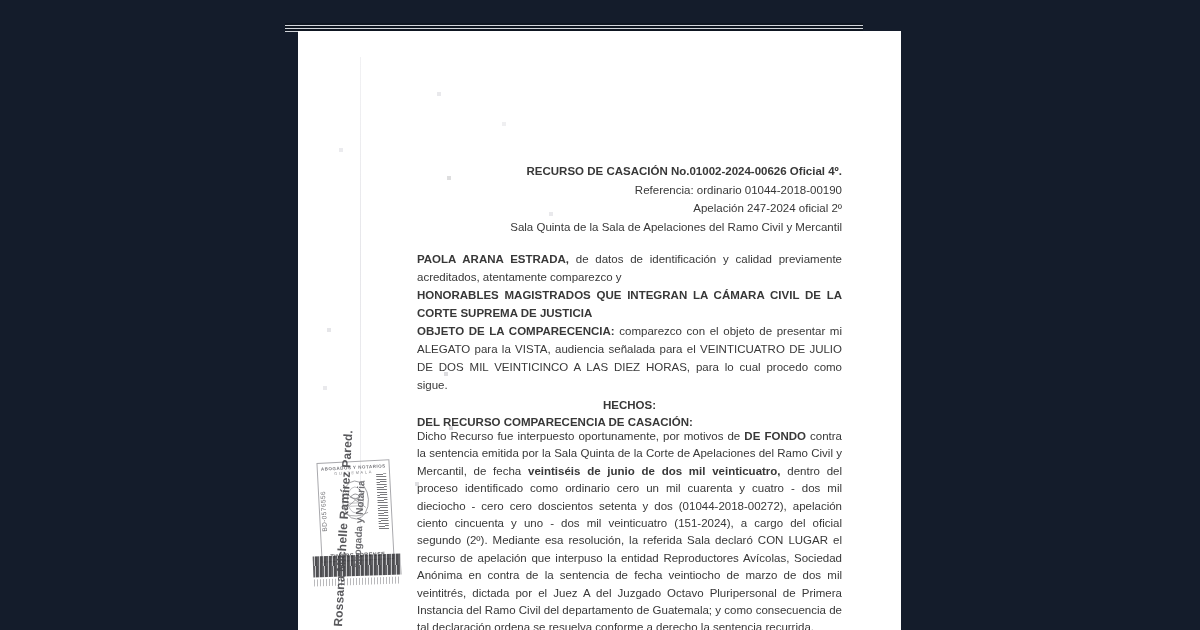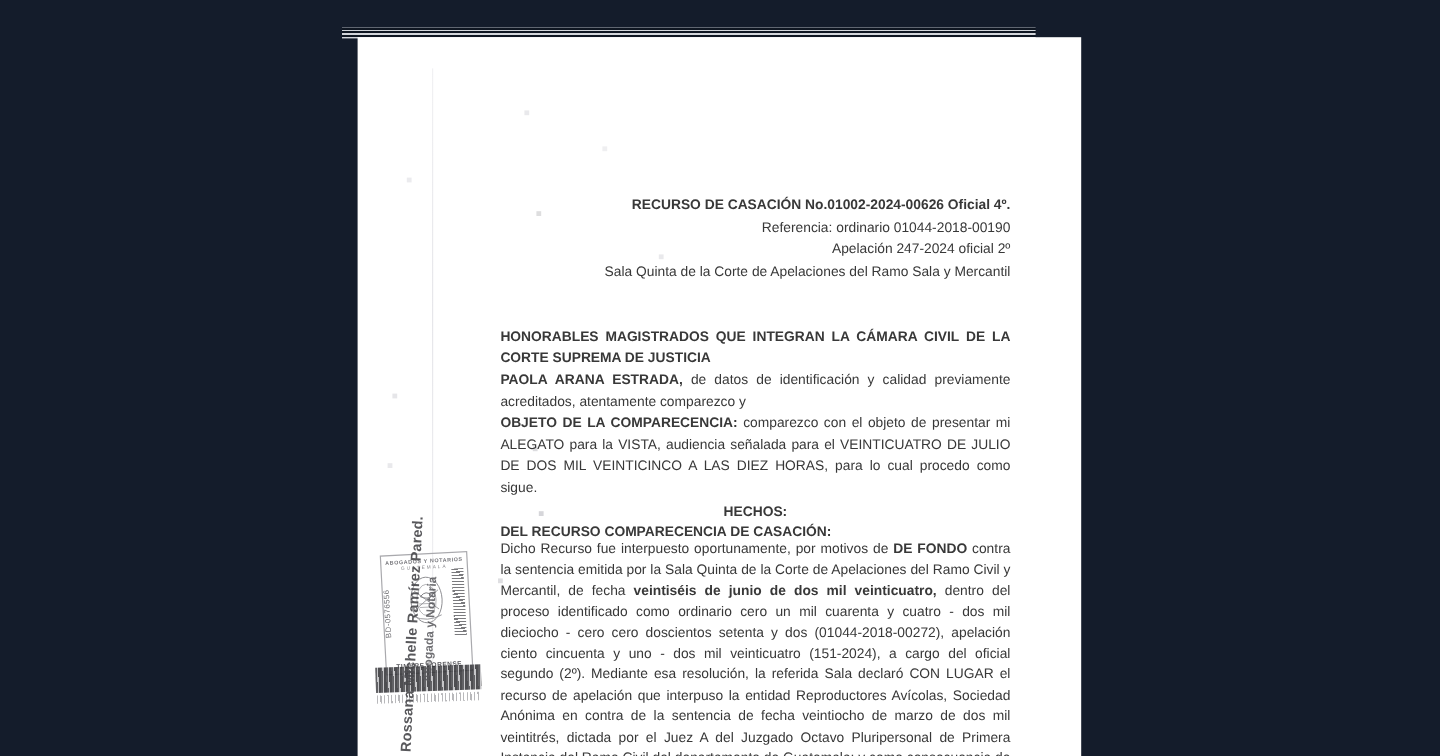--- a/index.html
+++ b/index.html
@@ -36,21 +36,21 @@
       30px 298px 0 1px #e6e6e9, 147px 342px 0 1px #dcdcdf,
       152px 396px 0 1px #d6d6da, 118px 452px 0 1px #dfdfe2,
       26px 356px 0 1px #e9e9ec, 205px 92px 0 1px #efeff1;
   }
 
   .content {
     position:relative; padding:131px 59px 0 119px;
     color: var(--ink); font-size:11.5px;
   }
 
-  .header { text-align:right; line-height:18.5px; margin-bottom:36px; }
+  .header { text-align:right; line-height:18.5px; margin-bottom:14px; }
   .bold { font-weight:700; }
 
   .para { margin:0; text-align:justify; line-height:18px; }
   .para span.b { font-weight:700; }
   .center { text-align:center; margin:2px 0; line-height:18px; }
   .hechos { }
   .tight { line-height:17.4px; }
 
   
   .stamp-wrap { position:absolute; inset:0; pointer-events:none; }
@@ -106,25 +106,25 @@
 
   <div class="paper">
     <div class="fold-line"></div>
     <div class="specks"></div>
 
     <div class="content">
       <div class="header">
         <div class="bold">RECURSO DE CASACIÓN No.01002-2024-00626 Oficial 4º.</div>
         <div>Referencia: ordinario 01044-2018-00190</div>
         <div>Apelación 247-2024 oficial 2º</div>
-        <div>Sala Quinta de la Corte de Apelaciones del Ramo Sala y Mercantil</div>
+        <div>Sala Quinta de la Sala de Apelaciones del Ramo Civil y Mercantil</div>
       </div>
 
+      <p class="para"><span class="b">PAOLA ARANA ESTRADA,</span><span> de datos de identificación y calidad previamente acreditados, atentamente comparezco y</span></p>
       <p class="para"><span class="b">HONORABLES MAGISTRADOS QUE INTEGRAN LA CÁMARA CIVIL DE LA CORTE SUPREMA DE JUSTICIA</span></p>
-      <p class="para"><span class="b">PAOLA ARANA ESTRADA,</span><span> de datos de identificación y calidad previamente acreditados, atentamente comparezco y</span></p>
 
 
       <p class="para"><span class="b">OBJETO DE LA COMPARECENCIA:</span><span> comparezco con el objeto de presentar mi ALEGATO para la VISTA, audiencia señalada para el VEINTICUATRO DE JULIO DE DOS MIL VEINTICINCO A LAS  DIEZ HORAS, para lo cual procedo como sigue.</span></p>
 
       <div class="center bold hechos">HECHOS:</div>
       <div class="bold">DEL RECURSO COMPARECENCIA DE CASACIÓN:</div>
 
       <p class="para tight"><span>Dicho Recurso fue interpuesto oportunamente, por motivos de </span><span class="b">DE FONDO</span><span> contra la sentencia emitida por la Sala Quinta de la Corte de Apelaciones del Ramo Civil y Mercantil, de fecha </span><span class="b">veintiséis de junio de dos mil veinticuatro,</span><span> dentro del proceso identificado como ordinario cero un mil cuarenta y cuatro - dos mil dieciocho - cero cero doscientos setenta y dos (01044-2018-00272), apelación ciento cincuenta y uno - dos mil veinticuatro (151-2024), a cargo del oficial segundo (2º). Mediante esa resolución, la referida Sala declaró CON LUGAR el recurso de apelación que interpuso la entidad Reproductores Avícolas, Sociedad Anónima en contra de la sentencia de fecha veintiocho de marzo de dos mil veintitrés, dictada por el Juez A del Juzgado Octavo Pluripersonal de Primera Instancia del Ramo Civil del departamento de Guatemala;  y como consecuencia de tal declaración ordena se resuelva conforme a derecho la sentencia recurrida,</span></p>
 
     </div>

